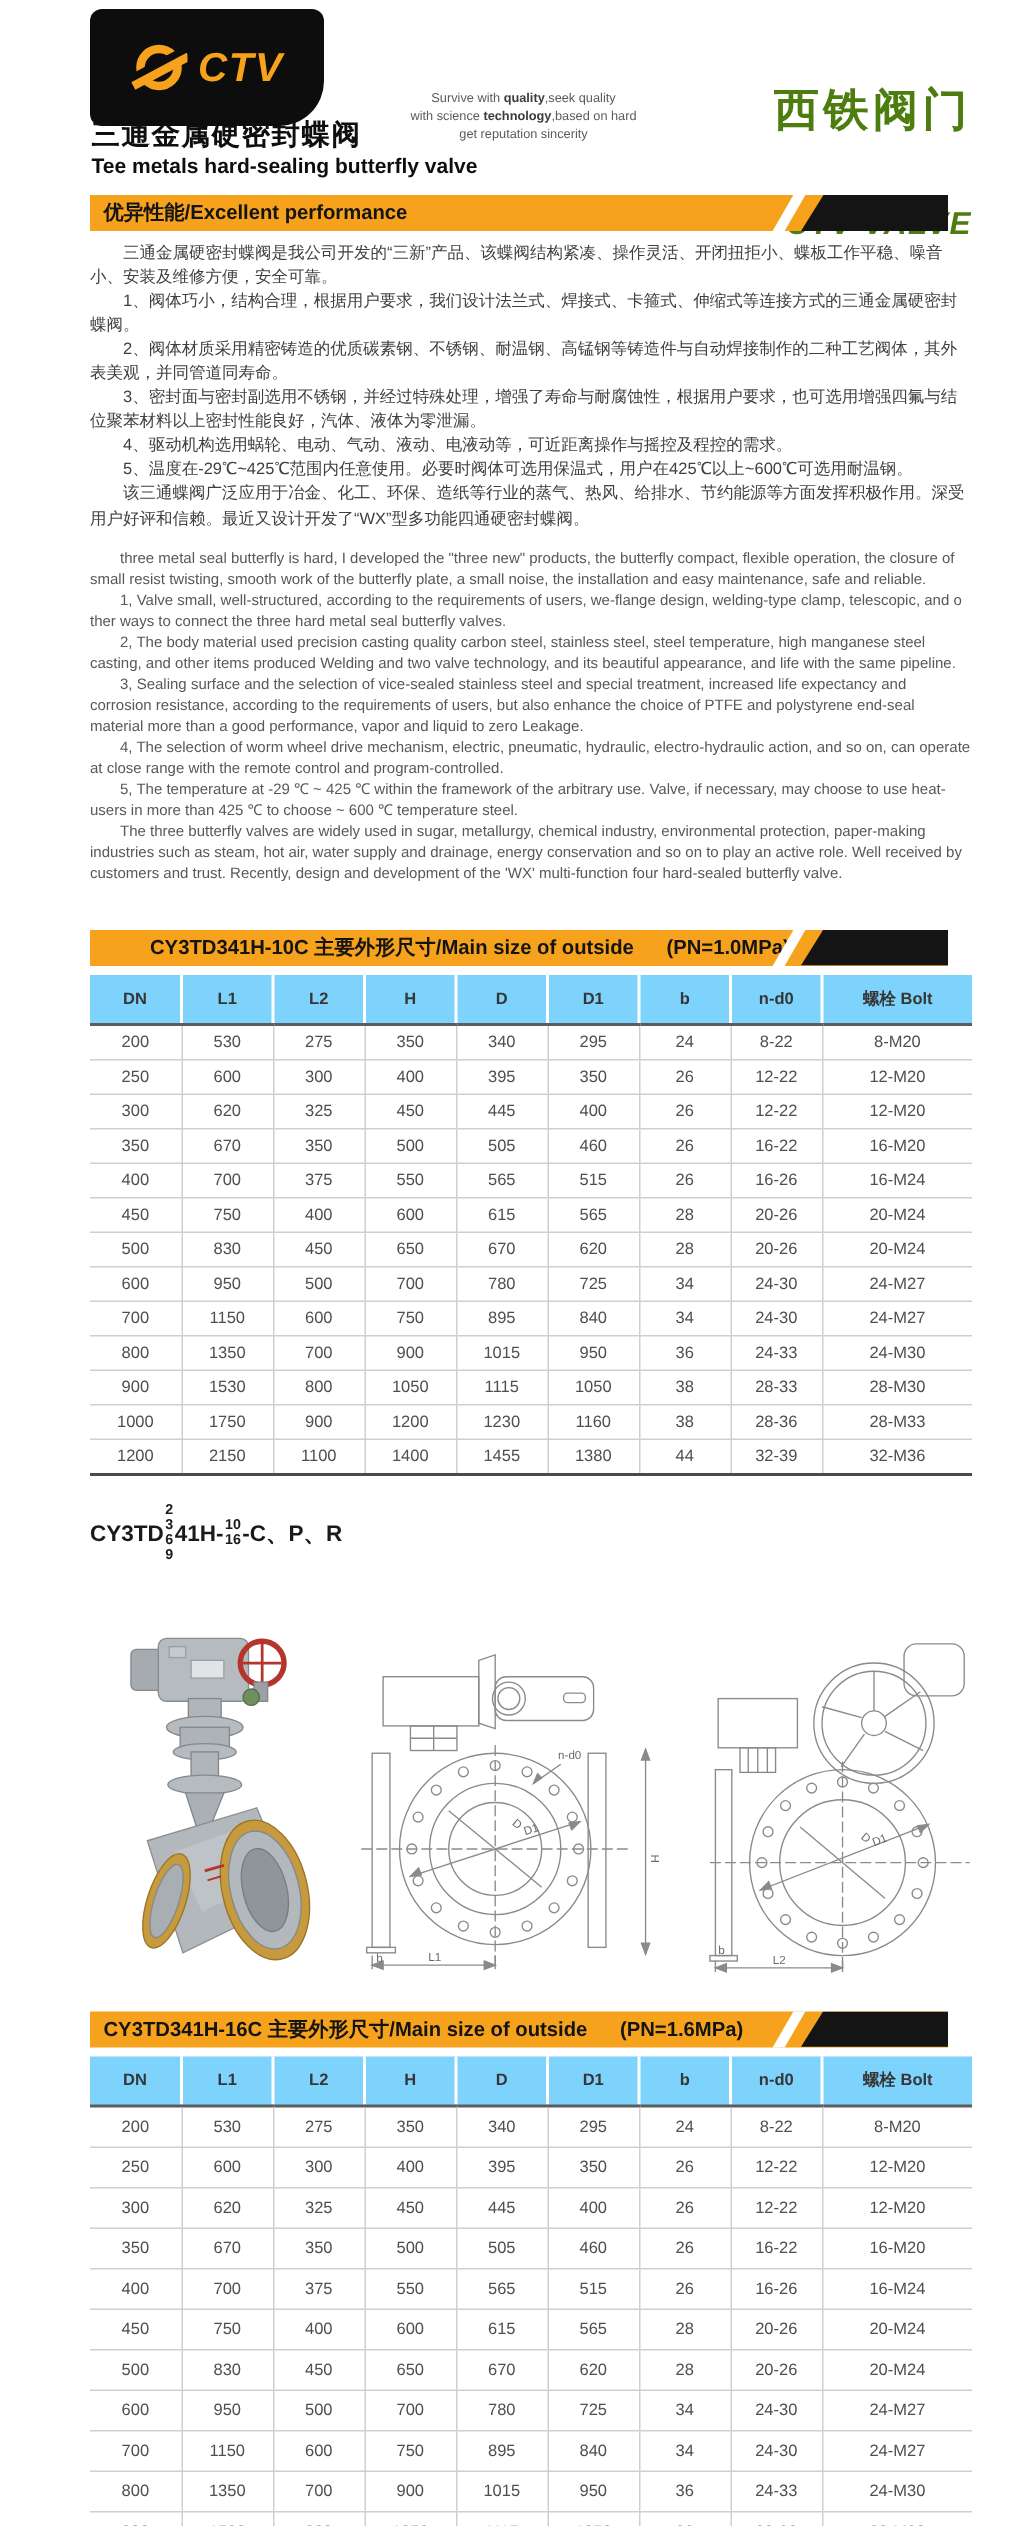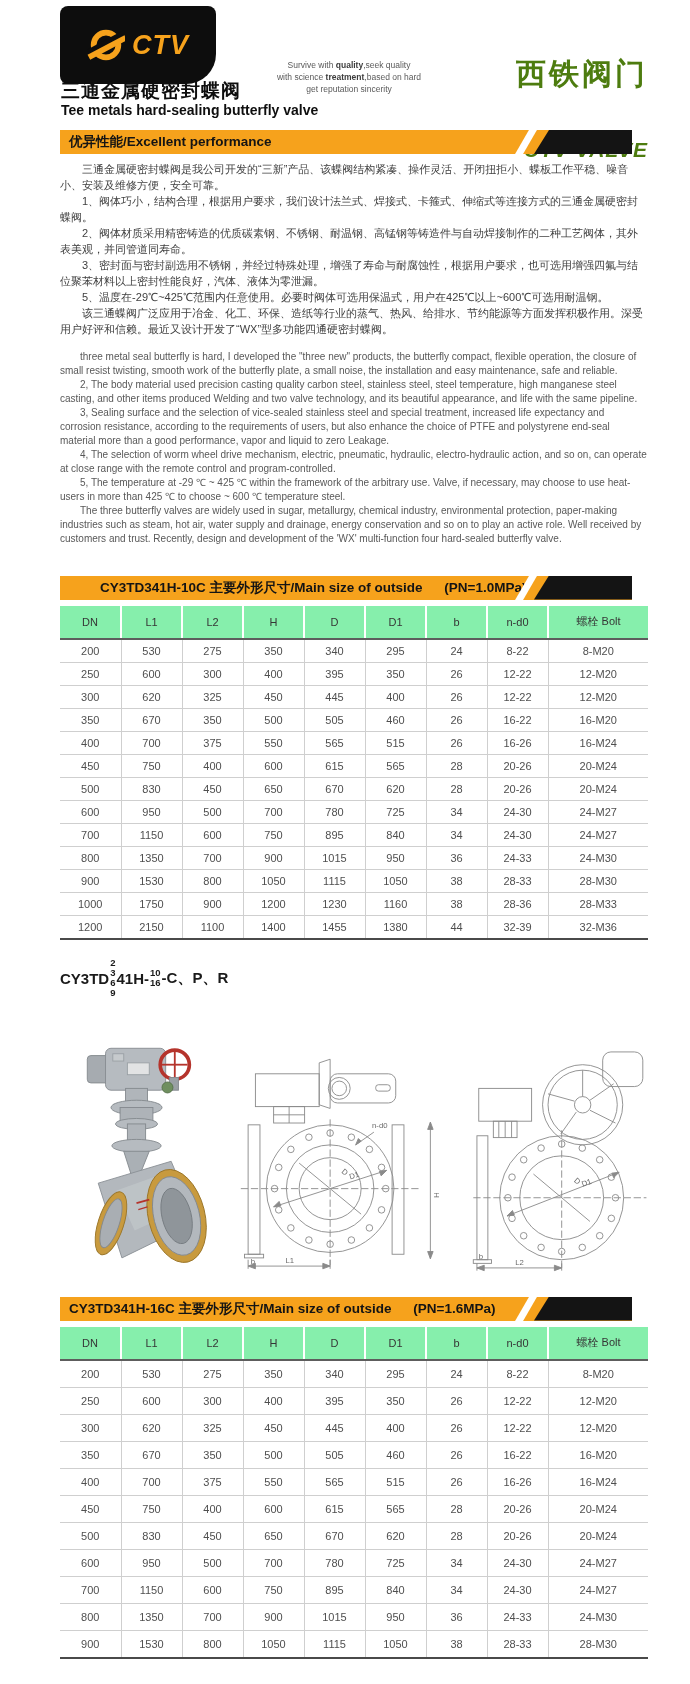--- a/index.html
+++ b/index.html
@@ -34,21 +34,21 @@
   .paras{margin:7px 42px 0 60px;}
   .paras p{margin:0;text-indent:2em;}
   .paras-cn p{font-size:11px;line-height:1.46;color:#3f3f3f;}
   .paras-en{margin-top:12px;}
   .paras-en p{font-size:10px;line-height:1.4;color:#585858;}
 
   
   .dim-table{border-collapse:collapse;width:588px;margin:6px 0 0 60px;table-layout:fixed;
              font-size:11px;color:#4f4f4f;text-align:center;border-bottom:2px solid #4a4a4a;}
   .dim-table col{width:61px;} .dim-table col.last{width:100px;}
-  .dim-table th{background:#86efac;color:#363636;font-weight:400;height:30px;
+  .dim-table th{background:#7dd3fc;color:#363636;font-weight:700;height:30px;
                 border-bottom:2px solid #5d5d5d;border-left:2px solid #fff;}
   .dim-table th:first-child{border-left:none;}
   .dim-table td{height:20px;border:1px solid #cfcfcf;background:#fff;}
   .dim-table.t2 td{height:24px;}
   .dim-table tr td:first-child{border-left:none;}
   .dim-table tr td:last-child{border-right:none;}
 
   
   .model{display:flex;align-items:center;margin:18px 0 0 60px;font-weight:800;color:#1a1a1a;font-size:15px;}
   .stack{display:flex;flex-direction:column;justify-content:center;text-align:center;
@@ -70,21 +70,21 @@
       <svg width="38" height="38" viewBox="0 0 40 40">
         <circle cx="20" cy="20" r="13" fill="none" stroke="#F6A21C" stroke-width="6"></circle>
         <rect x="-4" y="15" width="48" height="7" fill="#0d0d0d" transform="rotate(-28 20 20)"></rect>
         <rect x="-2" y="20" width="44" height="6" fill="#F6A21C" transform="rotate(-28 20 20)"></rect>
       </svg>
       <span class="logo-text">CTV</span>
     </div>
 
     <div class="slogan">
       <div><span>Survive with </span><b>quality</b><span>,seek quality</span></div>
-      <div><span>with science </span><b>treatment</b><span>,based on hard</span></div>
+      <div><span>with science </span><b>technology</b><span>,based on hard</span></div>
       <div>get reputation sincerity</div>
     </div>
 
     <div class="brand">
       <div class="brand-cn">西铁阀门</div>
       <div class="brand-en">CTV VALVE</div>
     </div>
 
     <div class="titles">
       <div class="title-cn">三通金属硬密封蝶阀</div>
@@ -96,25 +96,27 @@
     <span>优异性能/Excellent performance</span>
     <span class="end-gap"></span>
     <span class="end-black"></span>
   </div>
 
   <div class="paras paras-cn">
       <p>三通金属硬密封蝶阀是我公司开发的“三新”产品、该蝶阀结构紧凑、操作灵活、开闭扭拒小、蝶板工作平稳、噪音小、安装及维修方便，安全可靠。</p>
       <p>1、阀体巧小，结构合理，根据用户要求，我们设计法兰式、焊接式、卡箍式、伸缩式等连接方式的三通金属硬密封蝶阀。</p>
       <p>2、阀体材质采用精密铸造的优质碳素钢、不锈钢、耐温钢、高锰钢等铸造件与自动焊接制作的二种工艺阀体，其外表美观，并同管道同寿命。</p>
       <p>3、密封面与密封副选用不锈钢，并经过特殊处理，增强了寿命与耐腐蚀性，根据用户要求，也可选用增强四氟与结位聚苯材料以上密封性能良好，汽体、液体为零泄漏。</p>
+      <p>4、驱动机构选用蜗轮、电动、气动、液动、电液动等，可近距离操作与摇控及程控的需求。</p>
       <p>5、温度在-29℃~425℃范围内任意使用。必要时阀体可选用保温式，用户在425℃以上~600℃可选用耐温钢。</p>
       <p>该三通蝶阀广泛应用于冶金、化工、环保、造纸等行业的蒸气、热风、给排水、节约能源等方面发挥积极作用。深受用户好评和信赖。最近又设计开发了“WX”型多功能四通硬密封蝶阀。</p>
     </div>
   <div class="paras paras-en">
       <p>three metal seal butterfly is hard, I developed the "three new" products, the butterfly compact, flexible operation, the closure of small resist twisting, smooth work of the butterfly plate, a small noise, the installation and easy maintenance, safe and reliable.</p>
+      <p>1, Valve small, well-structured, according to the requirements of users, we-flange design, welding-type clamp, telescopic, and o ther ways to connect the three hard metal seal butterfly valves.</p>
       <p>2, The body material used precision casting quality carbon steel, stainless steel, steel temperature, high manganese steel casting, and other items  produced Welding and two valve technology, and its beautiful appearance, and life with the same pipeline.</p>
       <p>3, Sealing surface and the selection of vice-sealed stainless steel and special treatment, increased life expectancy and corrosion resistance, according to the requirements of users, but also enhance the choice of PTFE and polystyrene end-seal material more than a good performance, vapor and liquid to zero Leakage.</p>
       <p>4, The selection of worm wheel drive mechanism, electric, pneumatic, hydraulic, electro-hydraulic action, and so on, can operate at close range  with the remote control and program-controlled.</p>
       <p>5, The temperature at -29 ℃ ~ 425 ℃ within the framework of the arbitrary use. Valve, if necessary, may choose to use heat-users in more than 425 ℃ to choose ~ 600 ℃ temperature steel.</p>
       <p>The three butterfly valves are widely used in sugar, metallurgy, chemical industry, environmental protection, paper-making industries such as steam, hot air, water supply and drainage, energy conservation and so on to play an active role. Well received by customers and trust. Recently, design and development of the 'WX' multi-function four hard-sealed butterfly valve.</p>
     </div>
 
   <div class="sec-bar" style="margin-top:30px;padding-left:40px;">
     <span>CY3TD341H-10C 主要外形尺寸/Main size of outside</span>
     <span class="pn">(PN=1.0MPa)</span>

